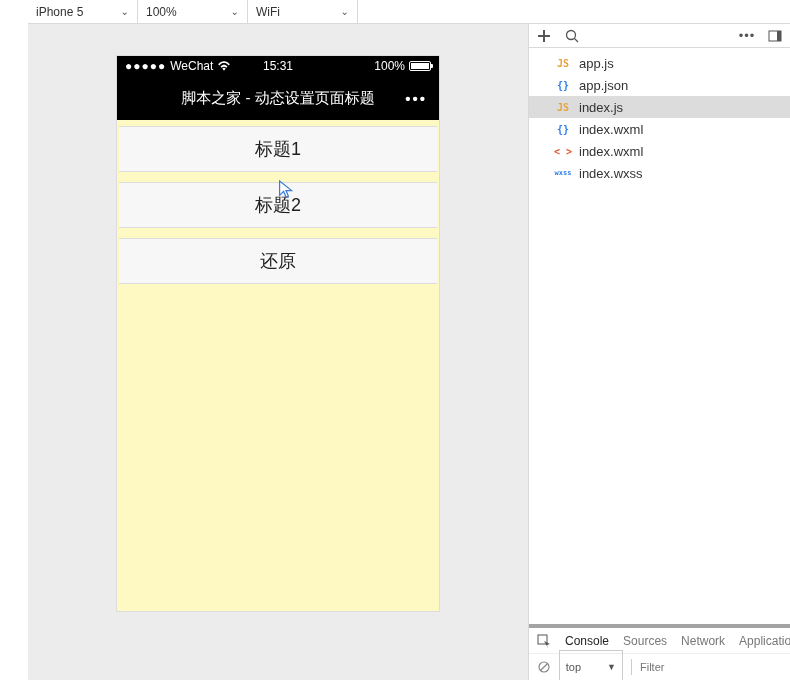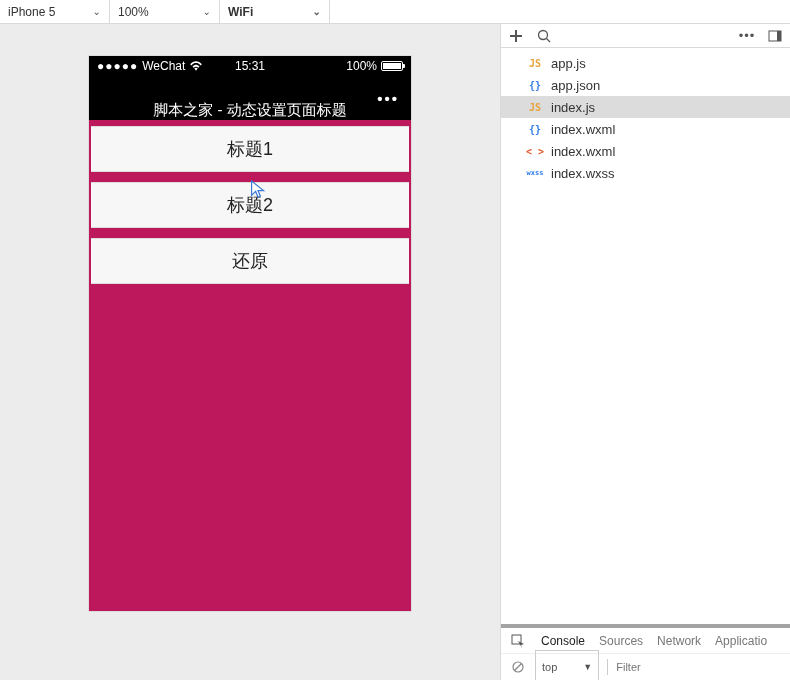--- a/index.html
+++ b/index.html
@@ -1,17 +1,17 @@
 <!DOCTYPE html>
 <html><head>
 <meta charset="utf-8">
 <style>
   * { box-sizing: border-box; margin: 0; padding: 0; font-family: "Segoe UI", "Microsoft YaHei", Arial, sans-serif; }
   html, body { width: 790px; height: 680px; overflow: hidden; background: #fff; }
-  .root { display: flex; flex-direction: column; width: 100%; height: 100%; }
+  .root { display: flex; flex-direction: column; width: 100%; height: 100%; padding-left: 28px; }
 
   
   .toolbar {
     height: 24px;
     background: #fff;
     border-bottom: 1px solid #d9d9d9;
     display: flex;
     align-items: stretch;
     font-size: 12px;
     color: #333;
@@ -20,21 +20,21 @@
     display: flex; align-items: center; justify-content: space-between;
     padding: 0 8px;
     border-right: 1px solid #d9d9d9;
     cursor: pointer;
   }
   .tb-select .caret {
     font-size: 10px; color: #555; margin-left: 6px;
   }
   .tb-device { width: 110px; }
   .tb-zoom { width: 110px; }
-  .tb-network { width: 110px; justify-content: flex-start; font-weight: bold; }
+  .tb-network { width: 110px; justify-content: flex-start; }
   .tb-network span:first-child { flex: 1; }
 
   
   .main-row { flex: 1; display: flex; min-height: 0; }
 
   
   .simulator-pane {
     flex: 0 0 500px;
     background: #ececec;
     display: flex;
@@ -73,34 +73,34 @@
     content: ""; position: absolute; right: -3px; top: 2px;
     width: 2px; height: 4px; background: #fff; border-radius: 0 1px 1px 0;
   }
   .battery-fill { position: absolute; left:1px; top:1px; bottom:1px; right:1px; background:#fff; }
 
   .navbar {
     height: 44px;
     background: #000;
     color: #fff;
     display: flex;
-    align-items: flex-end;
+    align-items: center;
     justify-content: center;
     position: relative;
     font-size: 15px;
   }
   .navbar .nav-menu {
     position: absolute; right: 12px; top: 50%; transform: translateY(-50%);
     letter-spacing: 2px; font-weight: bold;
     cursor: pointer;
   }
 
   .app-body {
     flex: 1;
-    background: #be185d;
+    background: #fef9c3;
     padding: 6px 0;
     display: flex;
     flex-direction: column;
     gap: 10px;
   }
   .app-btn {
     height: 46px;
     margin: 0 2px;
     background: #f7f7f7;
     border-top: 1px solid #ddd;

